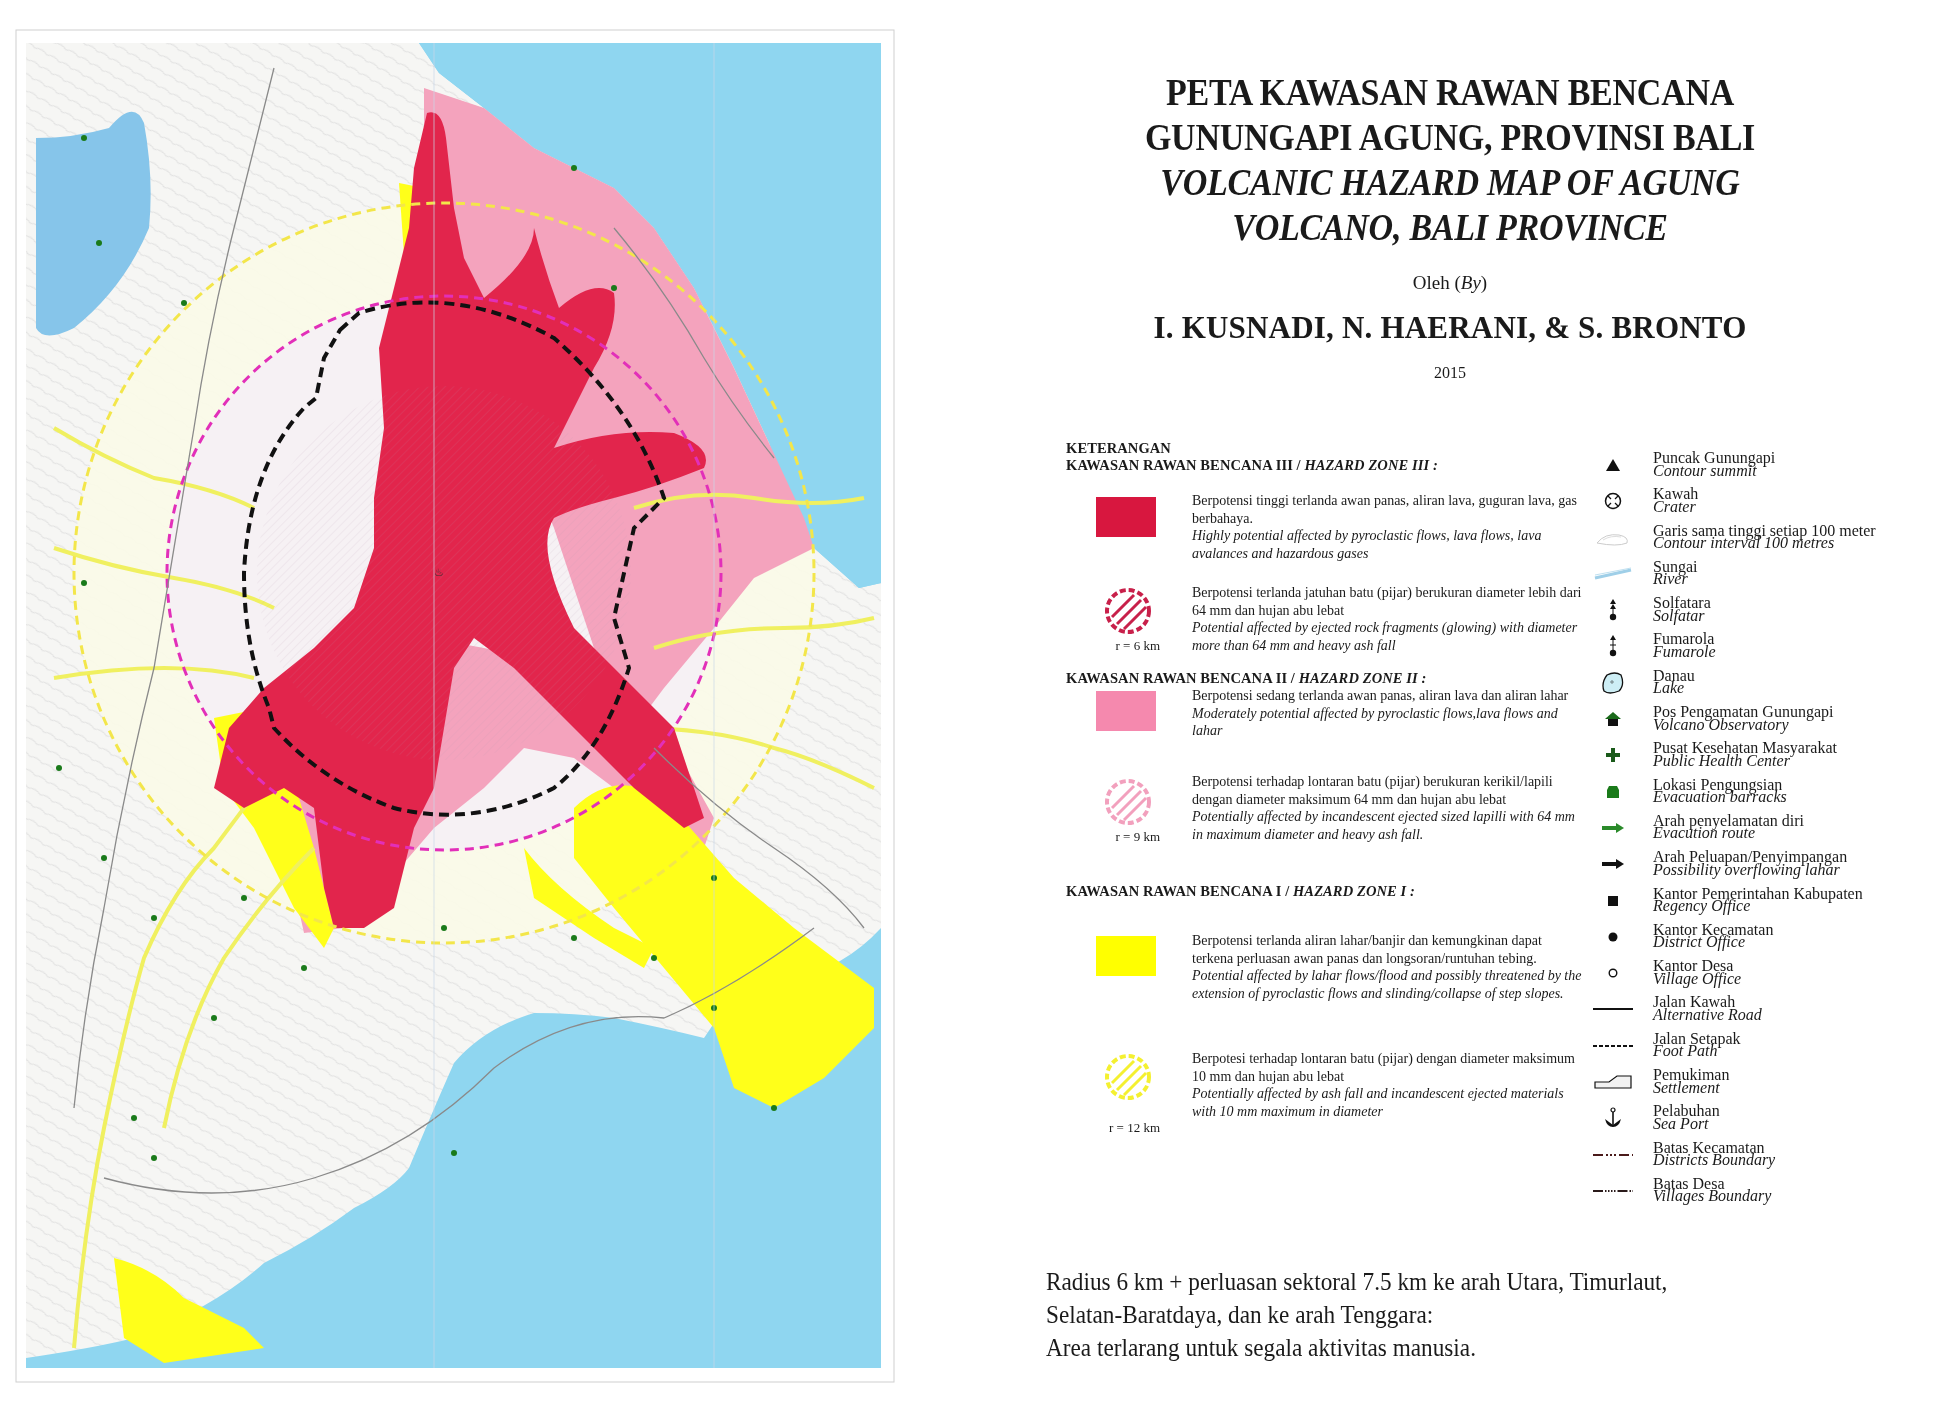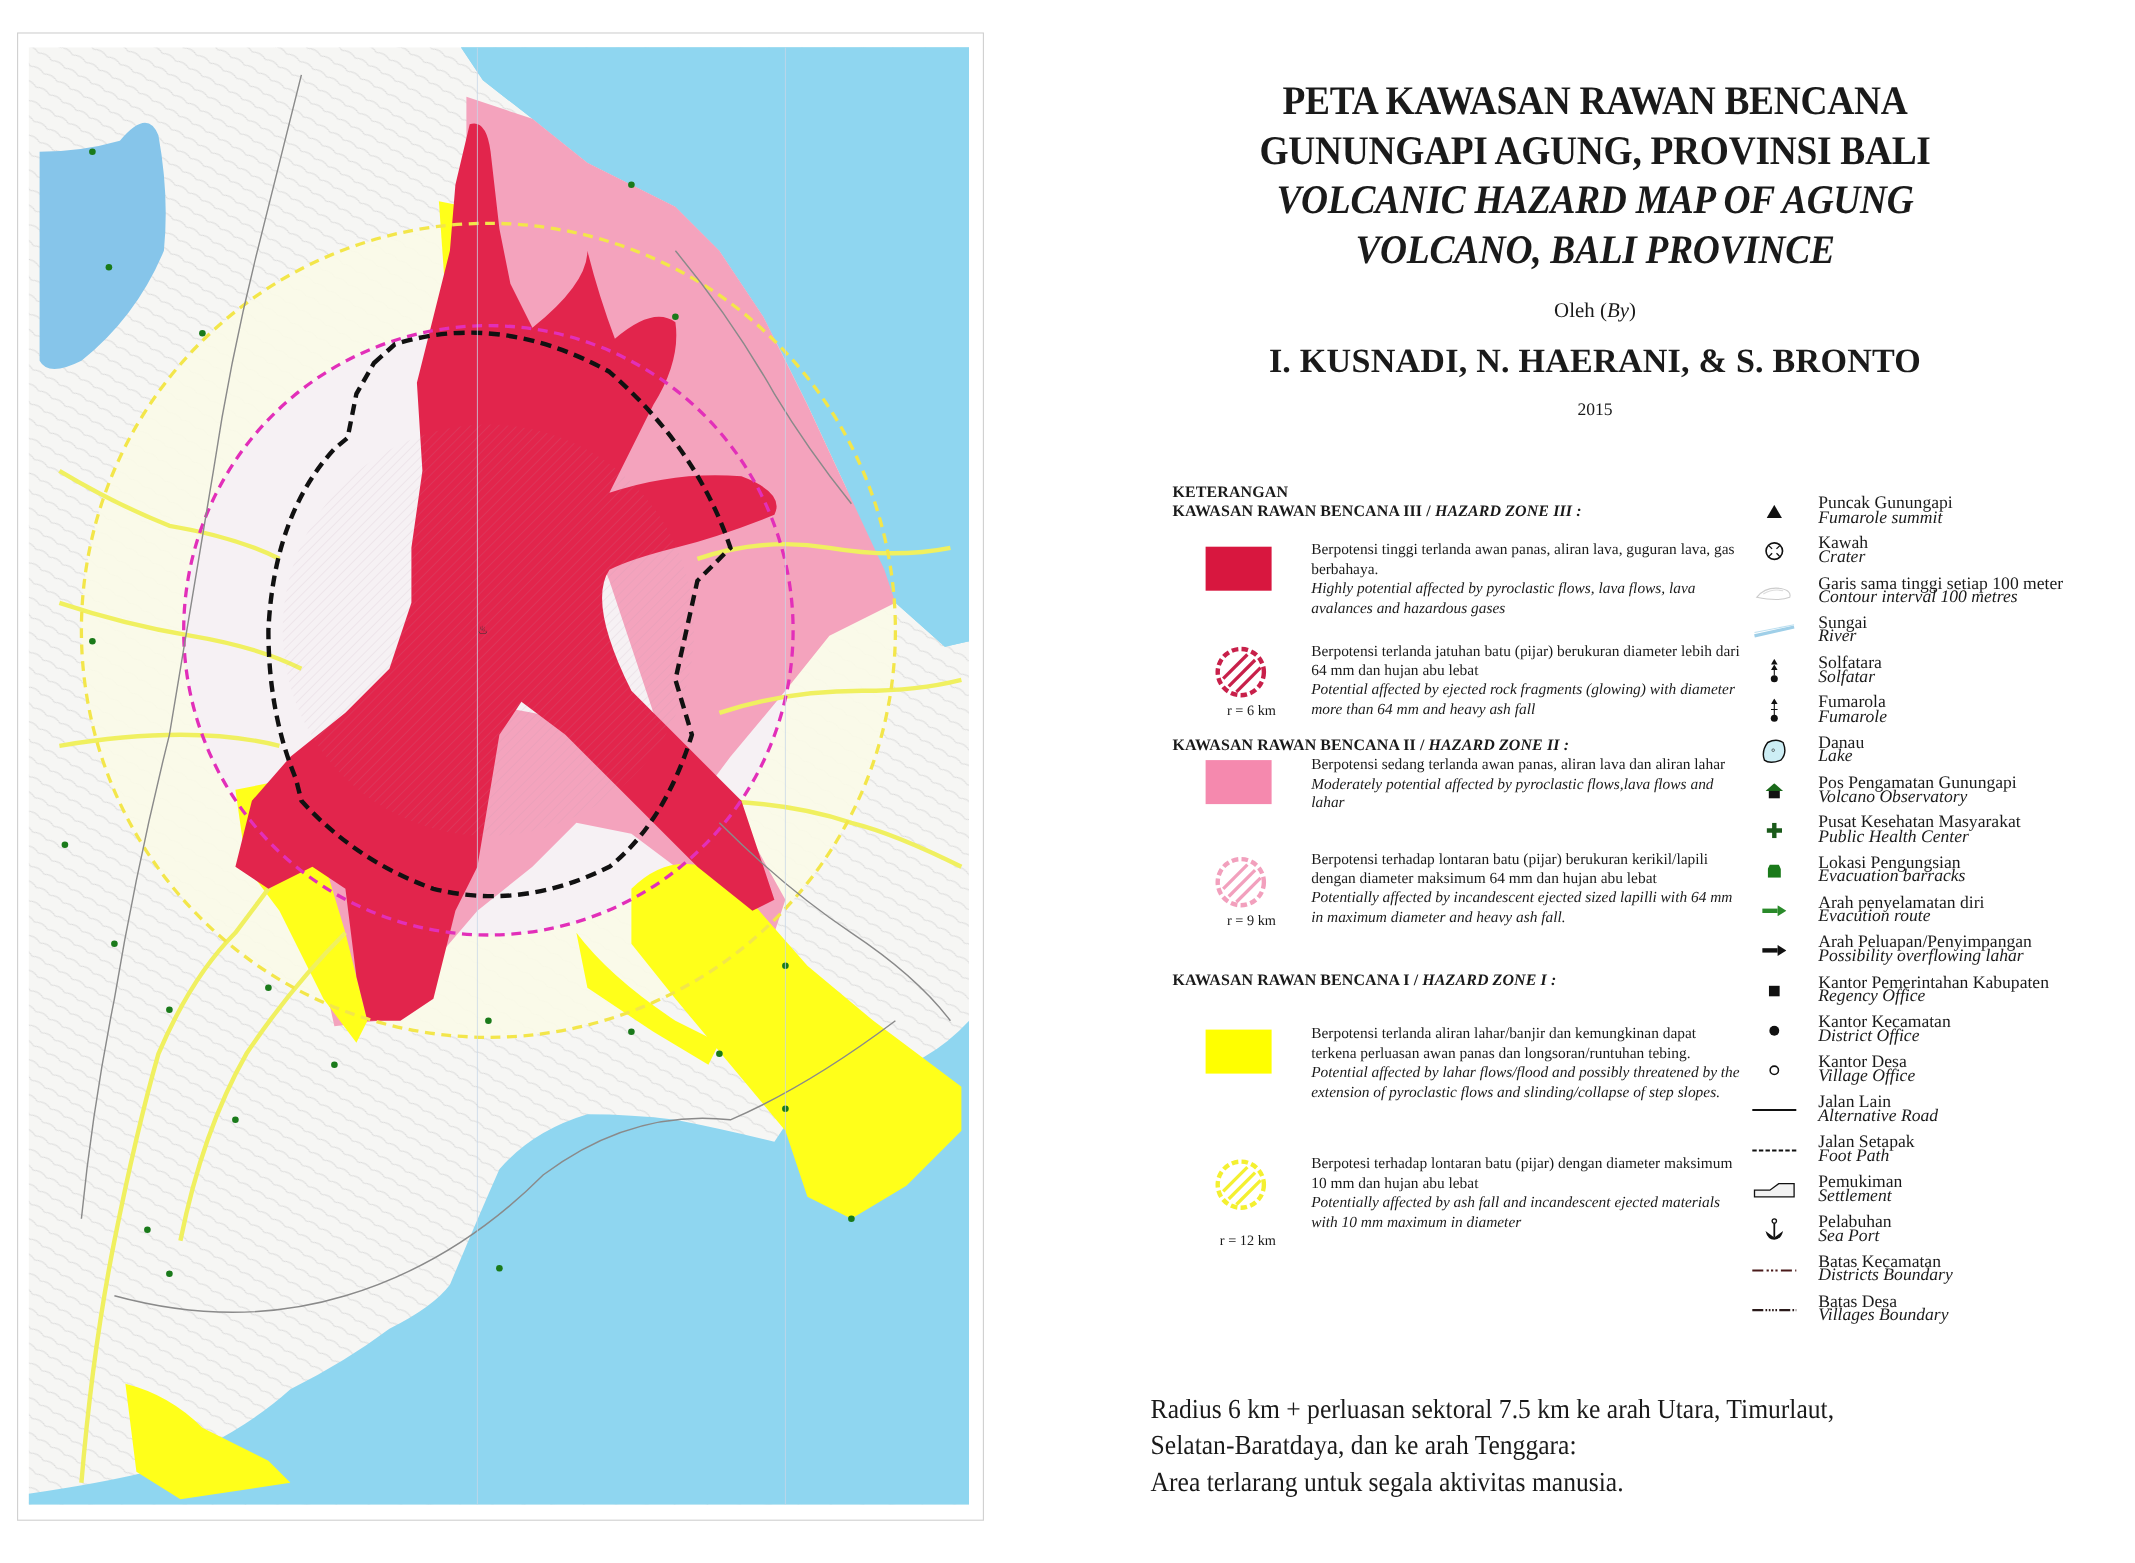--- a/index.html
+++ b/index.html
@@ -220,21 +220,21 @@
   </div>
 </div>
 
 <div class="legend-right">
   <div class="sym-row">
     <div class="sym-icon">
         <svg width="14" height="12">
           <polygon points="7,0 14,12 0,12" fill="#111"></polygon>
         </svg>
       </div>
-    <div class="sym-text"><span>Puncak Gunungapi</span><span class="it">Fumarole summit</span></div>
+    <div class="sym-text"><span>Puncak Gunungapi</span><span class="it">Contour summit</span></div>
   </div>
   <div class="sym-row">
     <div class="sym-icon">
         <svg width="18" height="18">
           <circle cx="9" cy="9" r="7.5" fill="none" stroke="#111" stroke-width="1.5"></circle>
           <g stroke="#111" stroke-width="1.2">
             <line x1="4" y1="4" x2="7" y2="7"></line>
             <line x1="14" y1="4" x2="11" y2="7"></line>
             <line x1="4" y1="14" x2="7" y2="11"></line>
             <line x1="14" y1="14" x2="11" y2="11"></line>
@@ -358,21 +358,21 @@
         </svg>
       </div>
     <div class="sym-text"><span>Kantor Desa</span><span class="it">Village Office</span></div>
   </div>
   <div class="sym-row">
     <div class="sym-icon">
         <svg width="44" height="6">
           <line x1="2" y1="3" x2="42" y2="3" stroke="#111" stroke-width="1.8"></line>
         </svg>
       </div>
-    <div class="sym-text"><span>Jalan Lain</span><span class="it">Alternative Road</span></div>
+    <div class="sym-text"><span>Jalan Kawah</span><span class="it">Alternative Road</span></div>
   </div>
   <div class="sym-row">
     <div class="sym-icon">
         <svg width="44" height="6">
           <line x1="2" y1="3" x2="42" y2="3" stroke="#111" stroke-width="1.8" stroke-dasharray="4 2"></line>
         </svg>
       </div>
     <div class="sym-text"><span>Jalan Setapak</span><span class="it">Foot Path</span></div>
   </div>
   <div class="sym-row">

